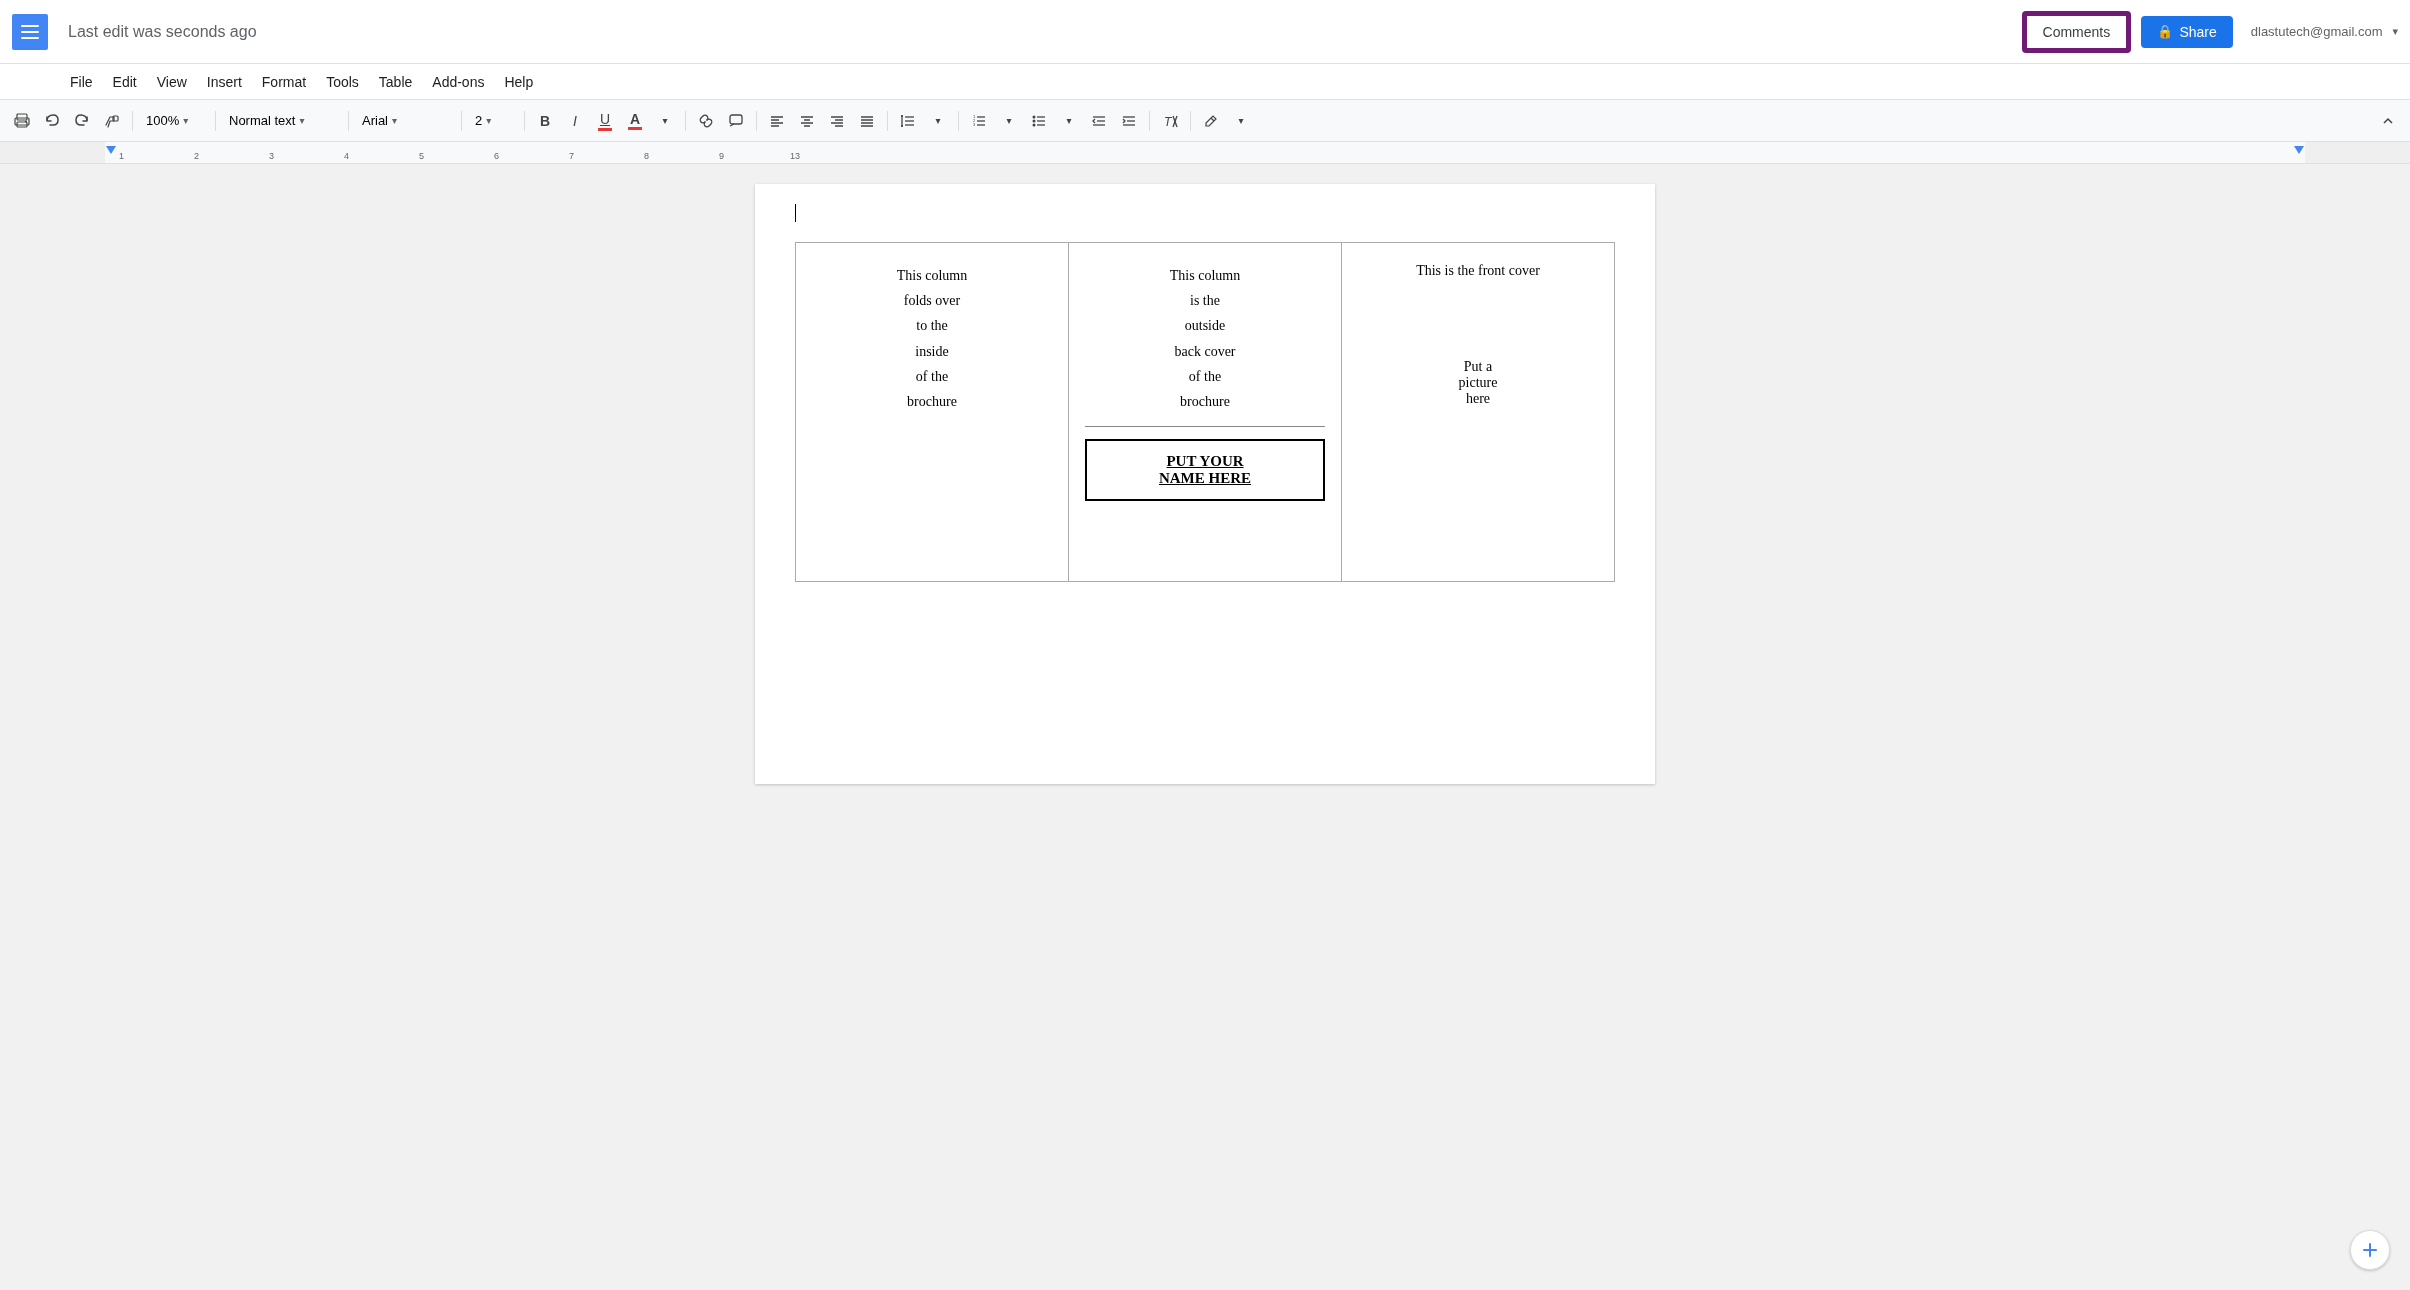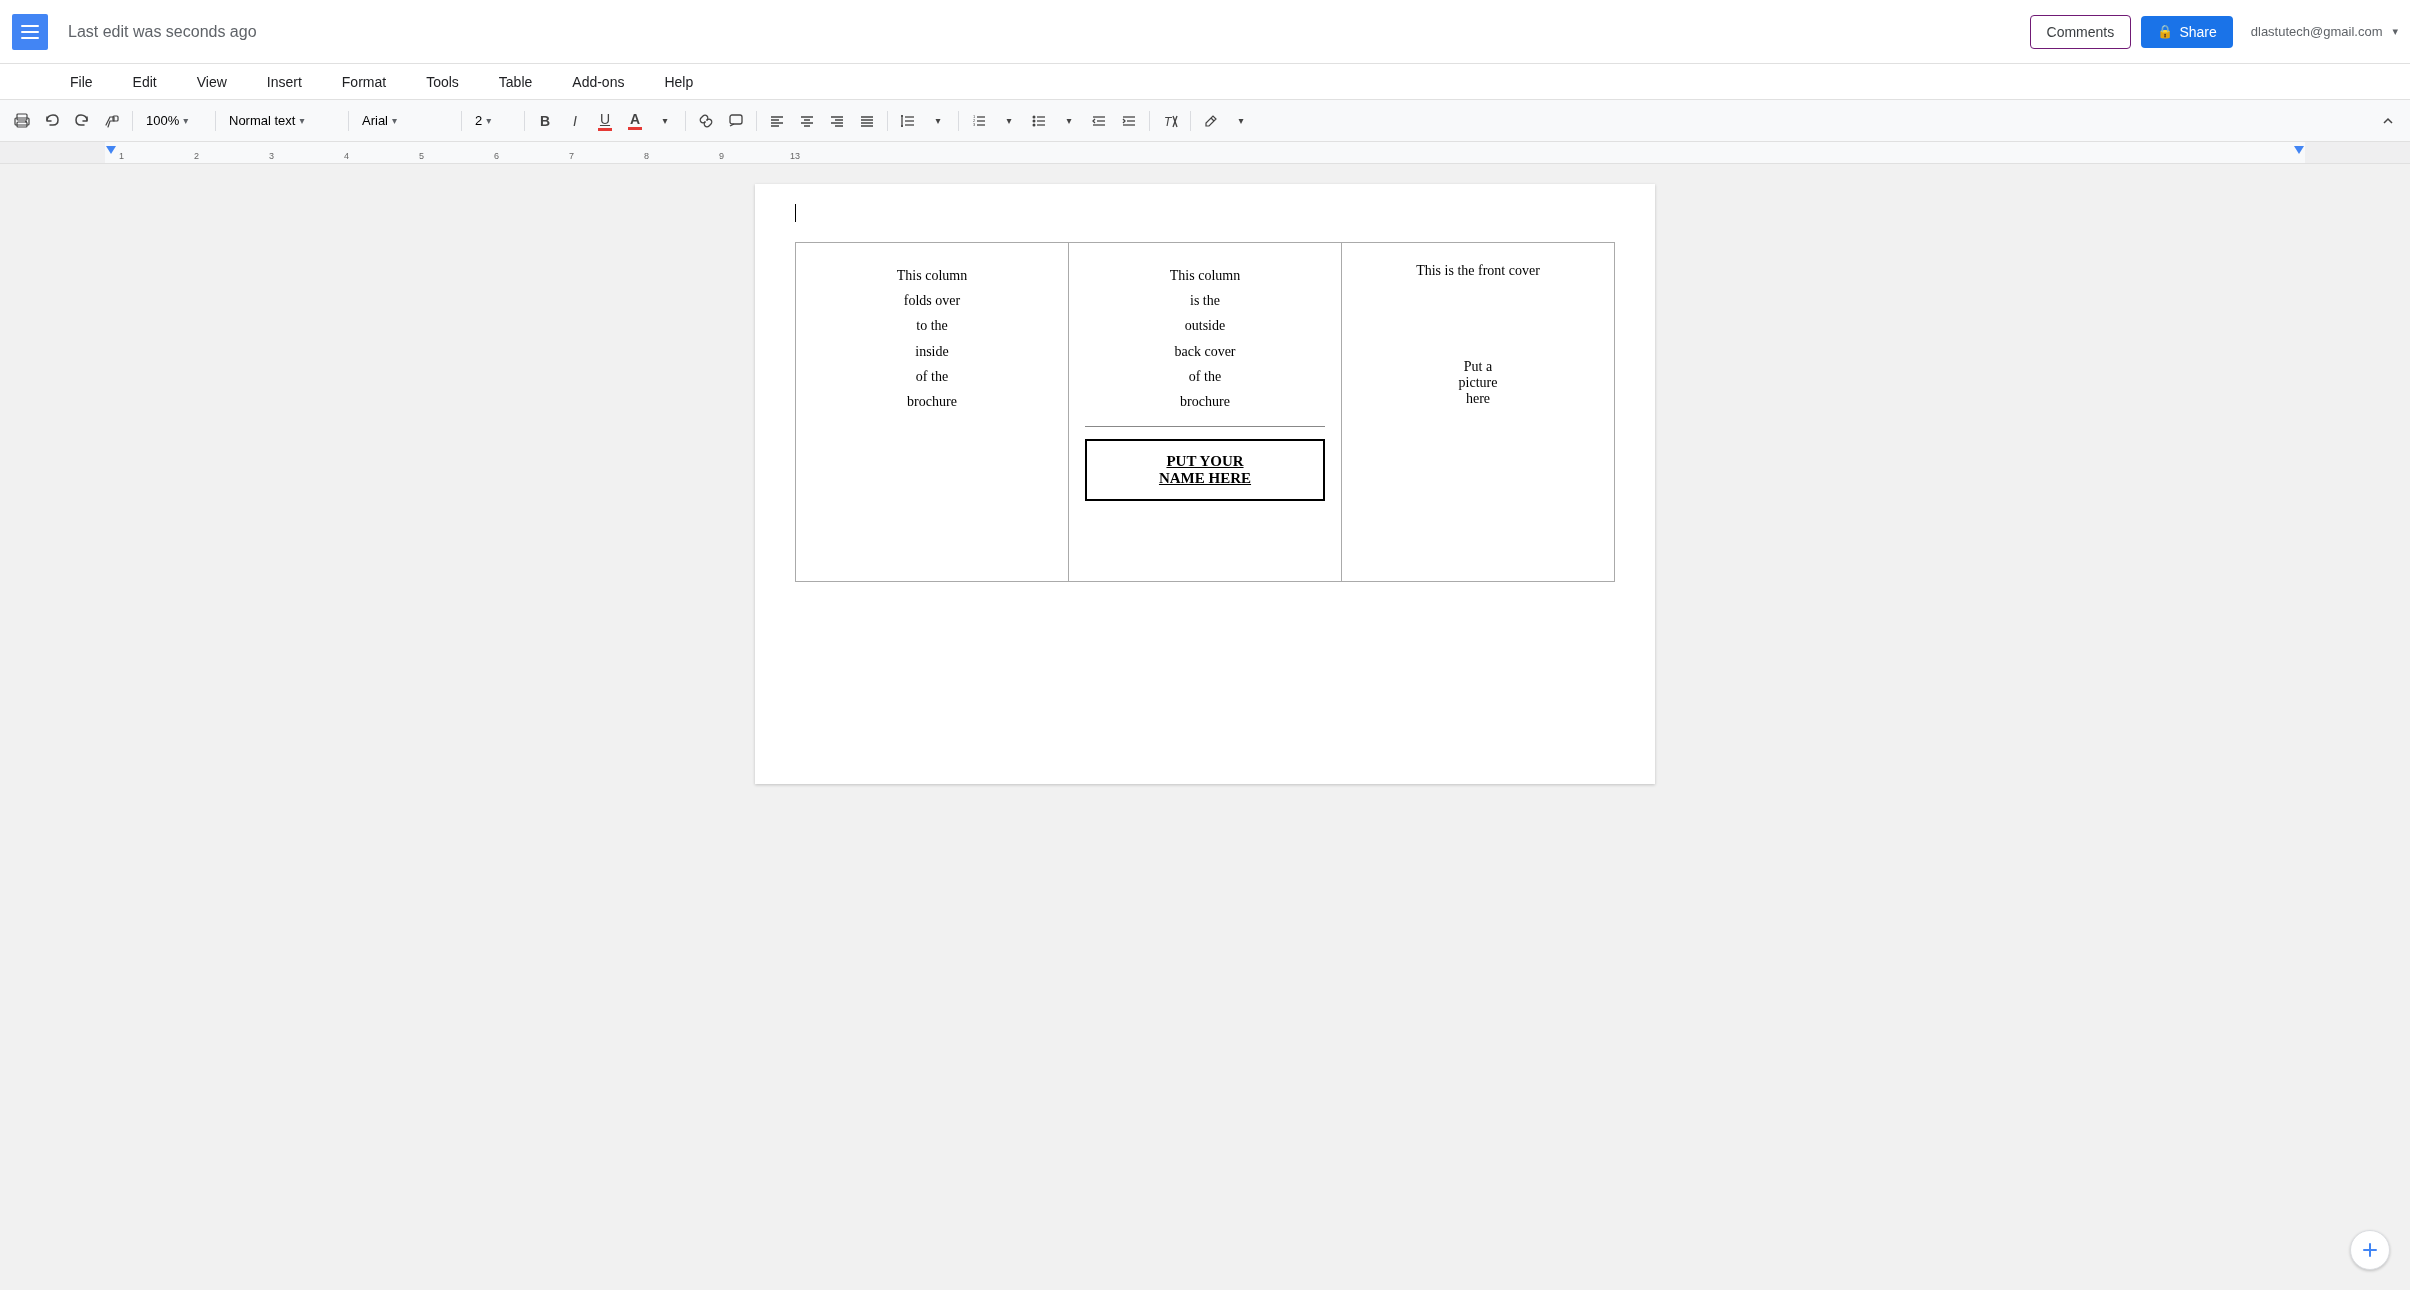--- a/index.html
+++ b/index.html
@@ -22,38 +22,38 @@
       cursor: pointer; flex-shrink: 0;
     }
     #app-menu-btn span { display: block; width: 18px; height: 2px; background: #fff; border-radius: 1px; }
     #doc-title-area { display: flex; align-items: center; margin-left: 10px; flex: 1; }
     #doc-title { font-size: 18px; color: #202124; font-weight: 400; }
     #star-icon { margin-left: 8px; color: #5f6368; font-size: 16px; cursor: pointer; }
     #folder-icon { margin-left: 6px; color: #5f6368; font-size: 16px; cursor: pointer; }
     #user-area { display: flex; align-items: center; gap: 10px; margin-left: auto; }
     #last-edit { font-size: 16px; color: #5f6368; margin-left: 20px; }
     #comments-btn {
-      padding: 8px 16px; border: 1px solid #701a75; border-radius: 4px;
+      padding: 8px 16px; border: 5px solid #701a75; border-radius: 4px;
       background: #fff; font-size: 14px; color: #3c4043; cursor: pointer;
     }
     #share-btn {
       padding: 8px 16px; background: #1a73e8; color: #fff;
       border: none; border-radius: 4px; font-size: 14px; cursor: pointer;
       display: flex; align-items: center; gap: 6px;
     }
 
     
     #menu-bar {
       display: flex;
       align-items: center;
       background: #fff;
       height: 36px;
       padding: 0 60px 0 60px;
       border-bottom: 1px solid #e0e0e0;
-      gap: 20px;
+      gap: 0;
     }
     .menu-item {
       padding: 4px 10px; font-size: 14px; color: #202124;
       cursor: pointer; border-radius: 2px;
     }
 
     
     #toolbar {
       display: flex;
       align-items: center;

